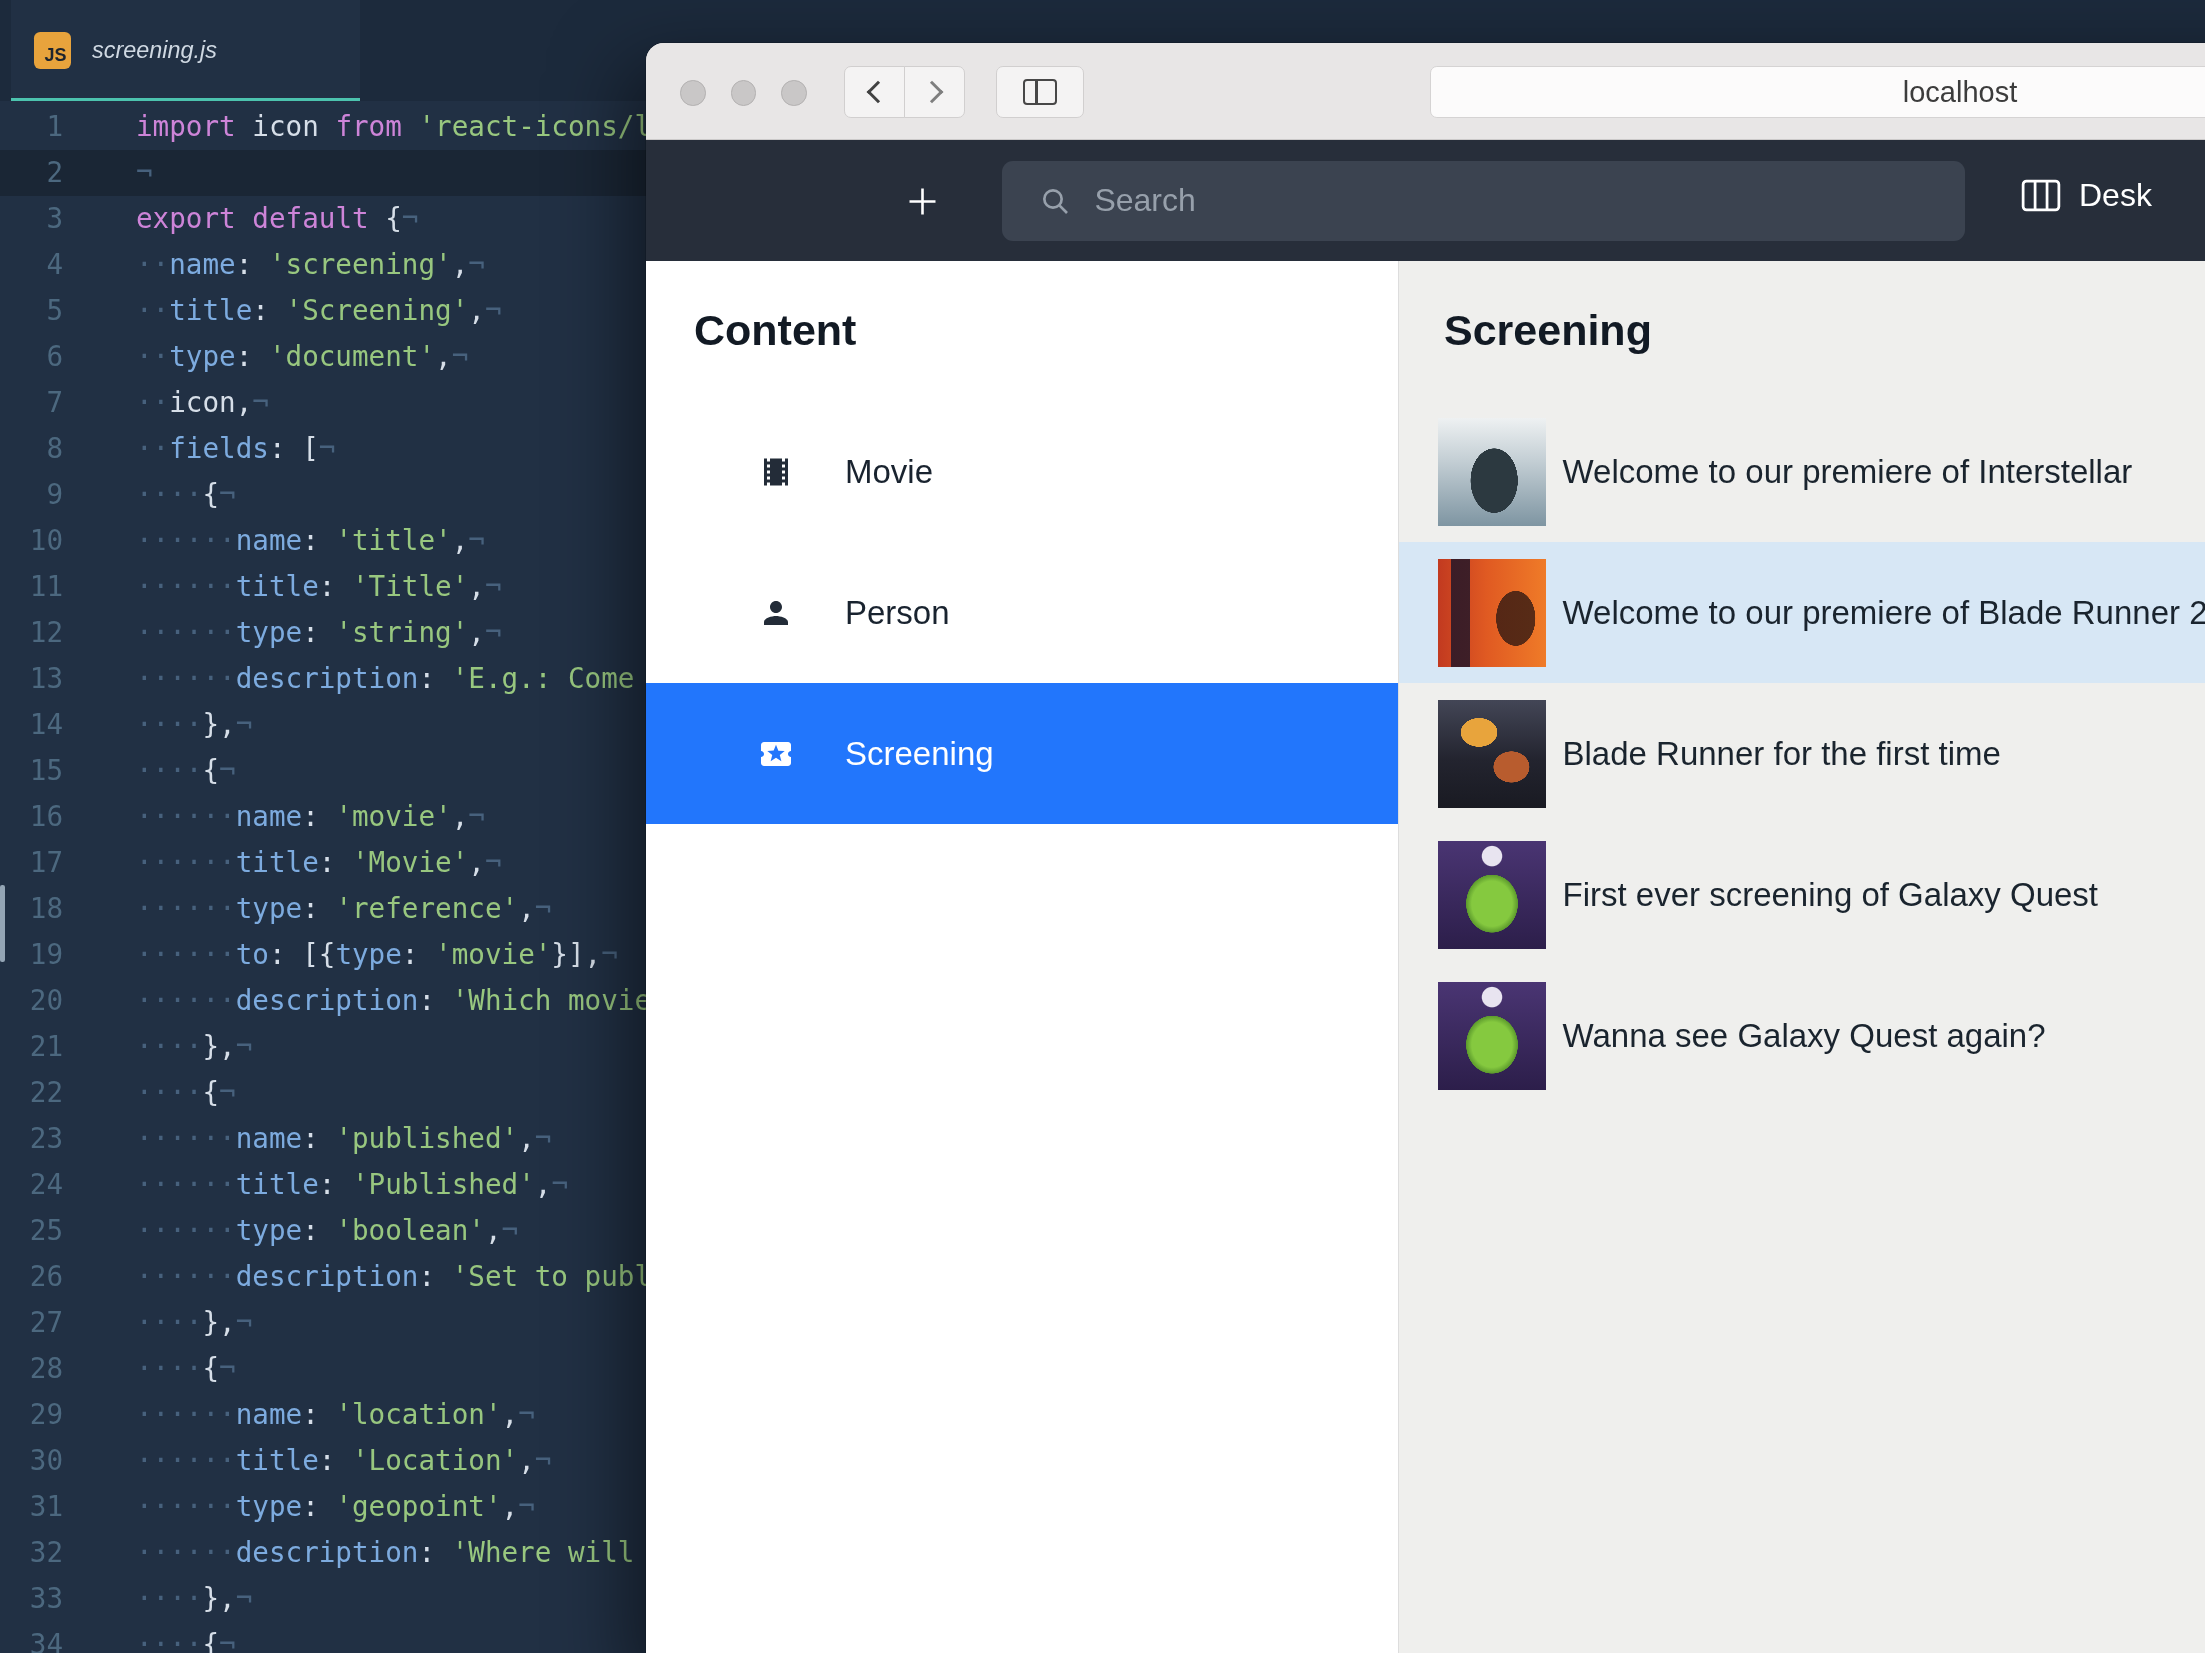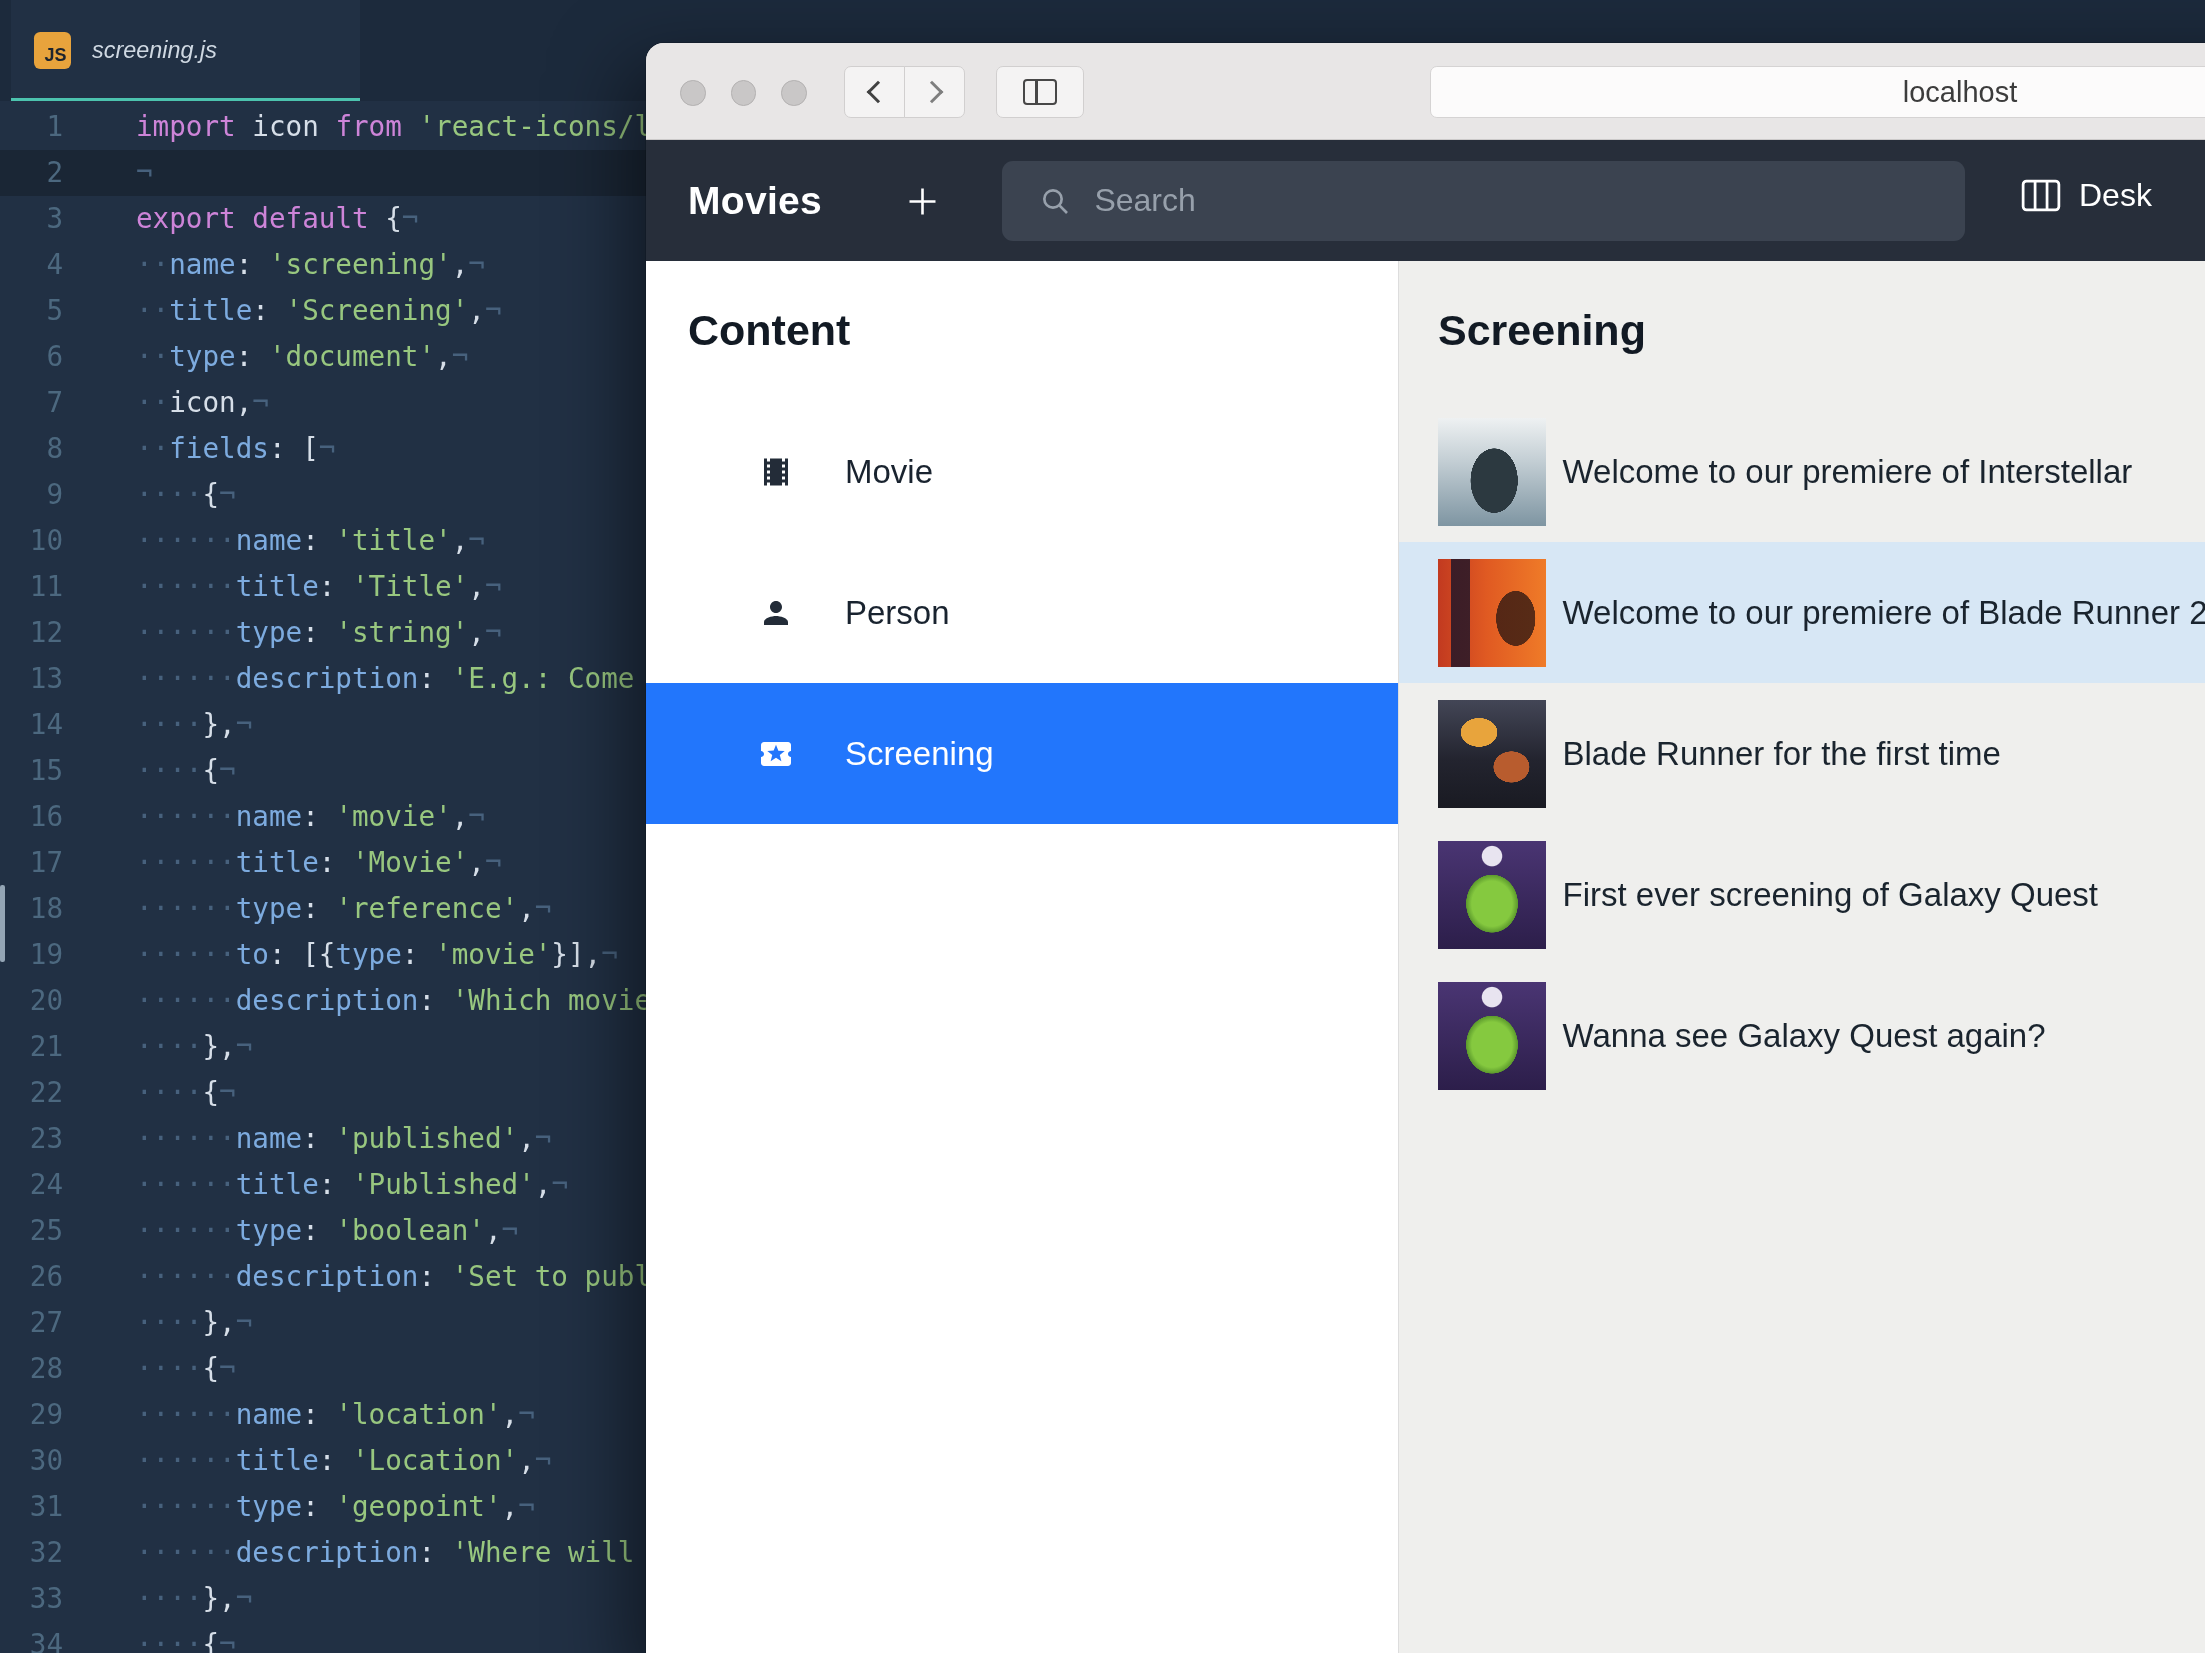--- a/index.html
+++ b/index.html
@@ -66,21 +66,21 @@
   #searchbox .sicon { margin-left:37px; flex:none; display:flex; }
   #search-input { background:transparent; border:none; outline:none; font-size:32px; color:#e2e6ea;
          padding-left:23.4px; flex:1; font-family:"Liberation Sans", sans-serif; }
   #search-input::placeholder { color:#97a0ab; }
   #deskbtn { position:absolute; left:1375px; top:0; height:111px; display:flex; align-items:center;
          gap:18px; color:#fff; font-size:32px; font-weight:500; }
 
   #panes { position:absolute; top:218px; left:0; right:0; bottom:0; }
   #content-pane { position:absolute; left:0; top:0; bottom:0; width:753px; background:#fff;
          border-right:1.4px solid #dddddd; }
-  .pane-heading { font-size:43px; font-weight:bold; color:#121a24; }
+  .pane-heading { font-size:43px; font-weight:bold; color:#121a24;margin-left:6px; }
   #content-pane .pane-heading { padding:45px 0 0 42px; }
   #content-list { position:absolute; top:140px; left:0; right:0; }
   .menu-item { height:141px; display:flex; align-items:center; padding-left:112px; gap:51px;
          font-size:33px; color:#19232f; }
   .mi-icon { display:flex; flex:none; }
   .mi-icon svg { width:36px; height:36px; fill:#232c38; }
   .menu-item.selected { background:var(--accent, #2276fc); color:#fff; }
   .menu-item.selected .mi-icon svg { fill:#fff; }
 
   #doc-pane { position:absolute; left:753px; top:0; right:0; bottom:0; background:#efefed; }
@@ -174,21 +174,20 @@
         <span class="chev r"></span>
       </div>
     </div>
     <div id="sidebtn">
       <span class="sideicon"></span>
     </div>
     <div id="urlfield">localhost</div>
   </div>
 
   <div id="appheader">
-    <div id="app-title">Movies</div>
     <div id="plusbtn">
       <svg width="39" height="39" viewBox="0 0 24 24">
         <path d="M12 4v16M4 12h16" stroke="#ffffff" stroke-width="1.6" fill="none"></path>
       </svg>
     </div>
     <div id="searchbox">
       <span class="sicon">
         <svg width="32" height="32" viewBox="0 0 24 24" fill="none" stroke="#97a0ab" stroke-width="2">
           <circle cx="10.5" cy="10.5" r="6.5"></circle>
             <path d="M15.5 15.5 L21 21"></path>

